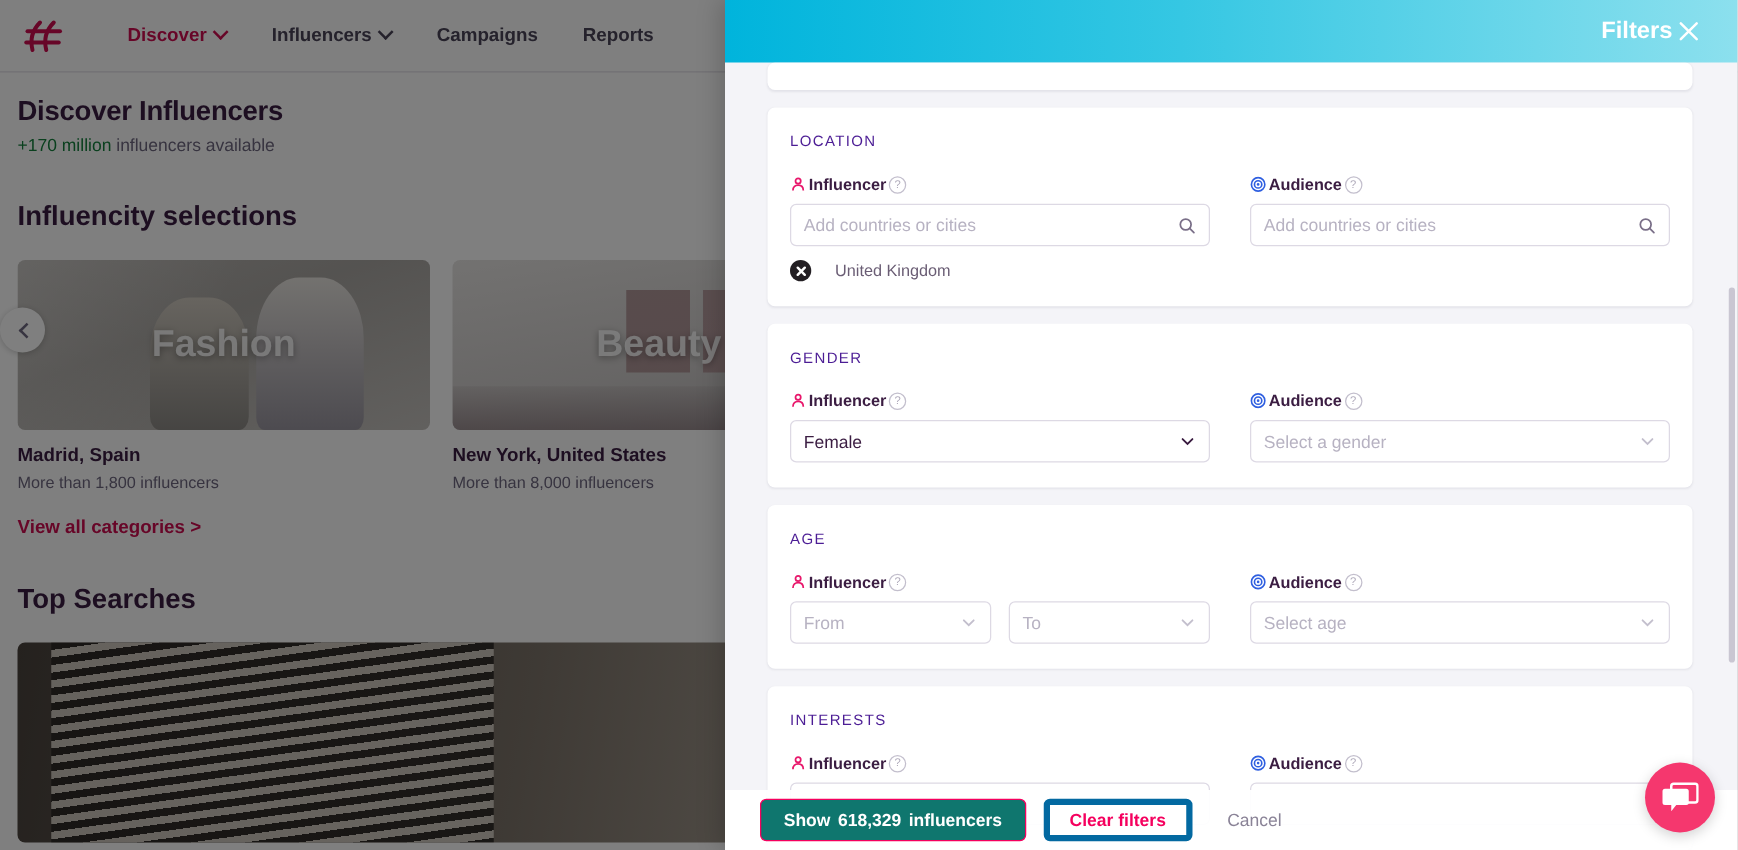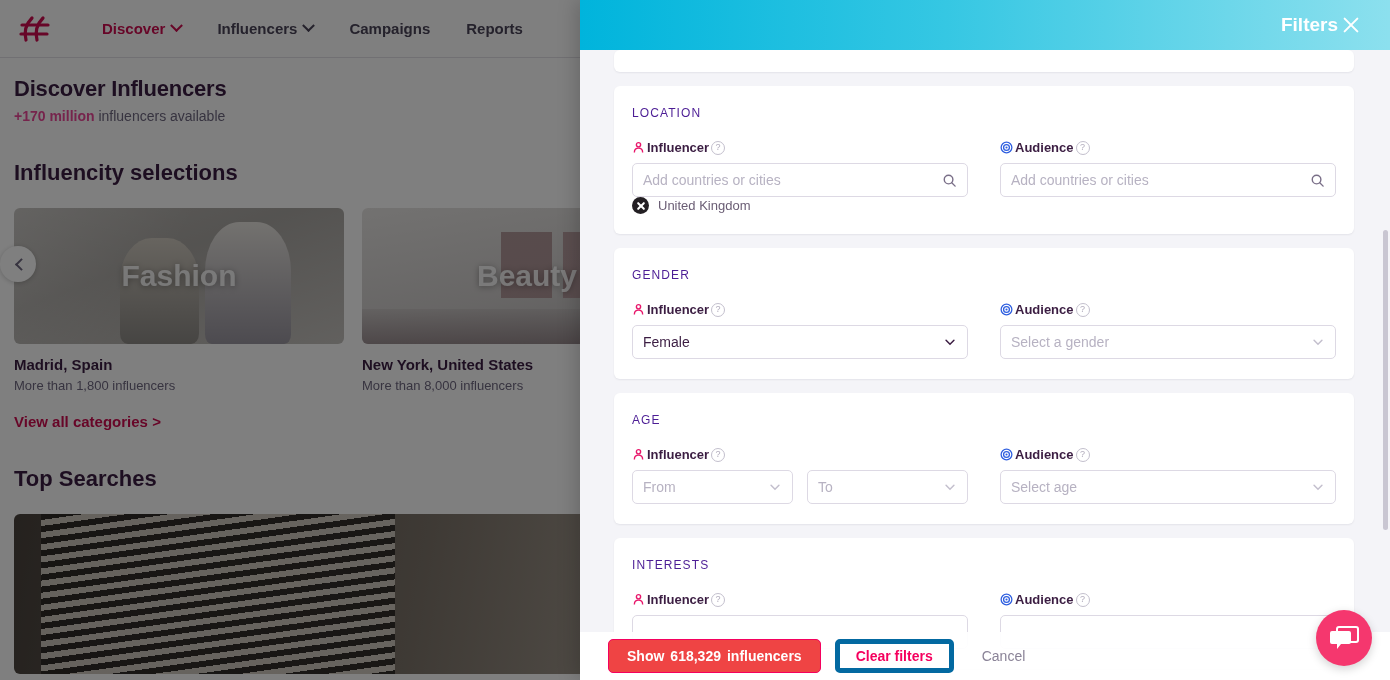--- a/index.html
+++ b/index.html
@@ -25,21 +25,21 @@
     display: flex; align-items: center; gap: 7px;
     font-size: 15px; font-weight: 700; color: #4a4458;
     padding: 0 18px; height: 42px; line-height: 58px; cursor: pointer;
   }
   .nav-item.active { color: #cf0d50; }
   .chev { display: inline-block; width: 9px; height: 9px; border-right: 2px solid currentColor; border-bottom: 2px solid currentColor; transform: rotate(45deg) translate(-2px,-2px); }
 
   .page-body { position: absolute; top: 58px; left: 0; width: 1390px; bottom: 0; padding: 18px 14px 0 14px; }
   .page-title { font-size: 22px; font-weight: 700; color: #3b1d42; letter-spacing: -0.2px; }
   .page-sub { font-size: 14px; color: #6f6880; margin-top: 6px; }
-  .page-sub b { color: #ec4899; font-weight: 700; }
+  .page-sub b { color: #15803d; font-weight: 400; }
 
   .section-title { font-size: 22px; font-weight: 700; color: #3b1d42; margin-top: 36px; }
 
   .cards-row { display: flex; gap: 18px; margin-top: 22px; position: relative; }
   .sel-card { width: 330px; }
   .sel-thumb {
     width: 330px; height: 136px; border-radius: 6px; position: relative; overflow: hidden;
     display: flex; align-items: center; justify-content: center;
   }
   .sel-thumb .tlabel {
@@ -147,41 +147,41 @@
   .control {
     height: 34px; border: 1px solid #ddd9e4; border-radius: 5px; background: #fff;
     display: flex; align-items: center; padding: 0 10px; gap: 12px; cursor: text;
   }
   .control .val { font-size: 14px; color: #3b1d42; flex: 1 1 auto; }
   .control .val.ph { color: #b7b2c2; }
   .control.select { cursor: pointer; }
   .ic-search { width: 15px; height: 15px; flex: 0 0 15px; }
   .ic-chev { width: 14px; height: 14px; flex: 0 0 14px; }
 
-  .chip-row { display: flex; align-items: center; gap: 9px; }
+  .chip-row { margin-top: 11px; display: flex; align-items: center; gap: 19px; }
   .chip-x {
     width: 17px; height: 17px; border-radius: 50%; background: #231f23; position: relative; cursor: pointer; flex: 0 0 17px;
   }
   .chip-x:before, .chip-x:after {
     content:""; position:absolute; left: 3.5px; top: 7.5px; width: 10px; height: 2px; background:#fff; border-radius:1px;
   }
   .chip-x:before { transform: rotate(45deg); }
   .chip-x:after { transform: rotate(-45deg); }
   .chip-text { font-size: 13px; color: #6a5d74; }
 
   .age-pair { display: flex; gap: 14px; }
   .age-pair .control { width: 162px; }
 
   .panel-footer {
     position: absolute; left: 0; bottom: 0; width: 810px; height: 48px;
     background: rgba(255,255,255,.94); z-index: 70;
     display: flex; align-items: center; gap: 14px; padding-left: 28px;
   }
   .btn-primary {
-    height: 34px; background: #ef4444; border: 1px solid #f5005e; color: #fff; border-radius: 5px;
+    height: 34px; background: #0f766e; border: 1px solid #f5005e; color: #fff; border-radius: 5px;
     padding: 0 18px; font-size: 14px; font-weight: 700; display: flex; align-items: center; gap: 6px; cursor: pointer;
   }
   .btn-outline {
     height: 34px; background: #fff; border: 5px solid #0369a1; color: #f5005e; border-radius: 5px;
     padding: 0 16px; font-size: 14px; font-weight: 700; display: flex; align-items: center; cursor: pointer;
   }
   .btn-plain {
     height: 34px; background: transparent; border: none; color: #8a8397; font-size: 14px; font-weight: 400;
     padding: 0 14px; display: flex; align-items: center; cursor: pointer;
   }

